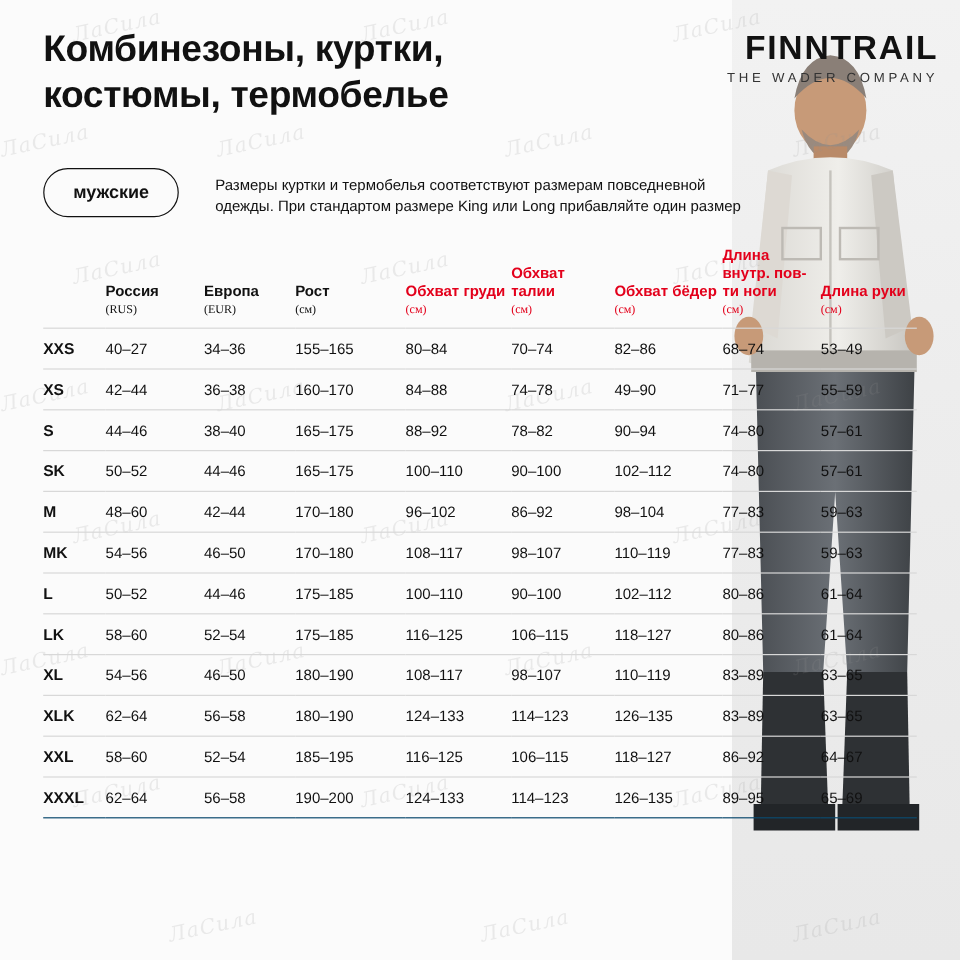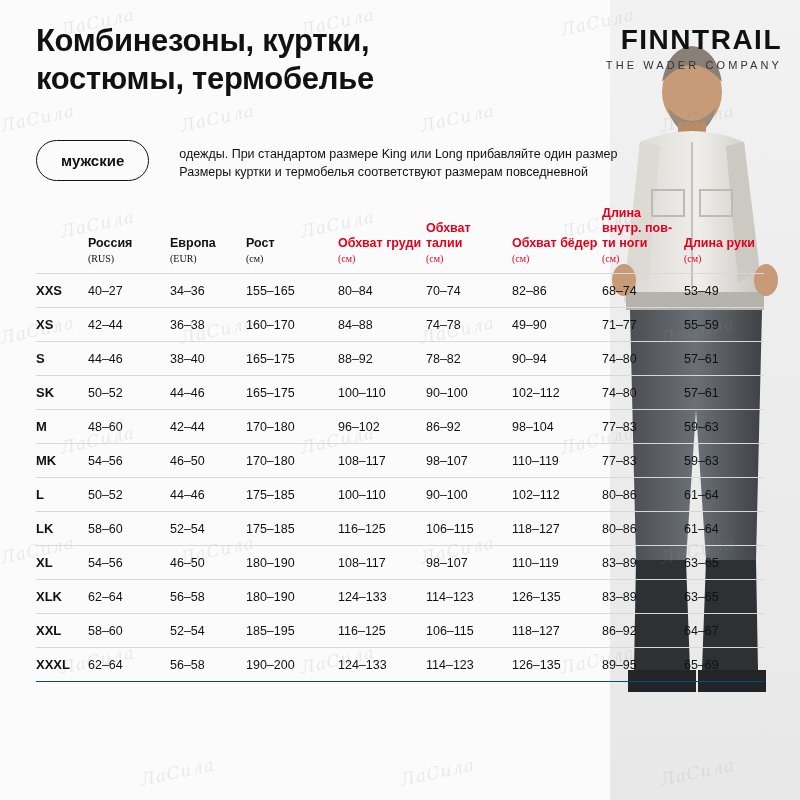--- a/index.html
+++ b/index.html
@@ -221,22 +221,22 @@
   </div>
 
   <div class="brand">
     <div class="brand-name">FINNTRAIL</div>
     <div class="brand-sub">THE WADER COMPANY</div>
   </div>
 
   <div class="subrow">
     <div class="gender-pill">мужские</div>
     <div class="note">
+      <div>Размеры куртки и термобелья соответствуют размерам повседневной</div>
       <div>одежды. При стандартом размере King или Long прибавляйте один размер</div>
-      <div>Размеры куртки и термобелья соответствуют размерам повседневной</div>
     </div>
   </div>
 
   <div class="table-wrap">
     <table>
       <colgroup>
         <col class="c-size">
           <col class="c-rus">
           <col class="c-eur">
           <col class="c-h">

